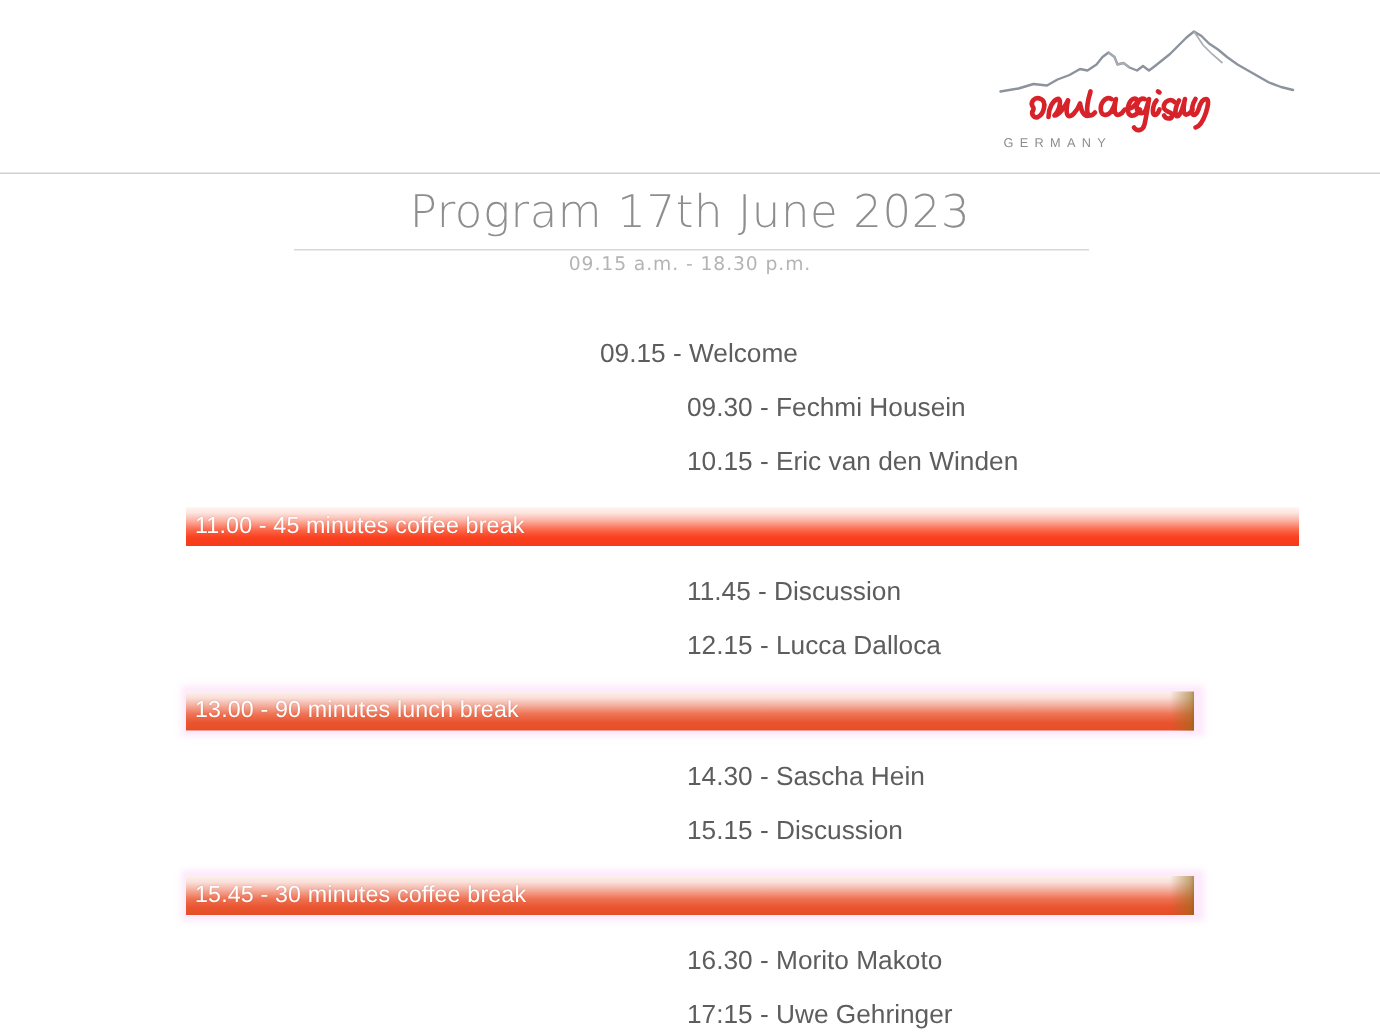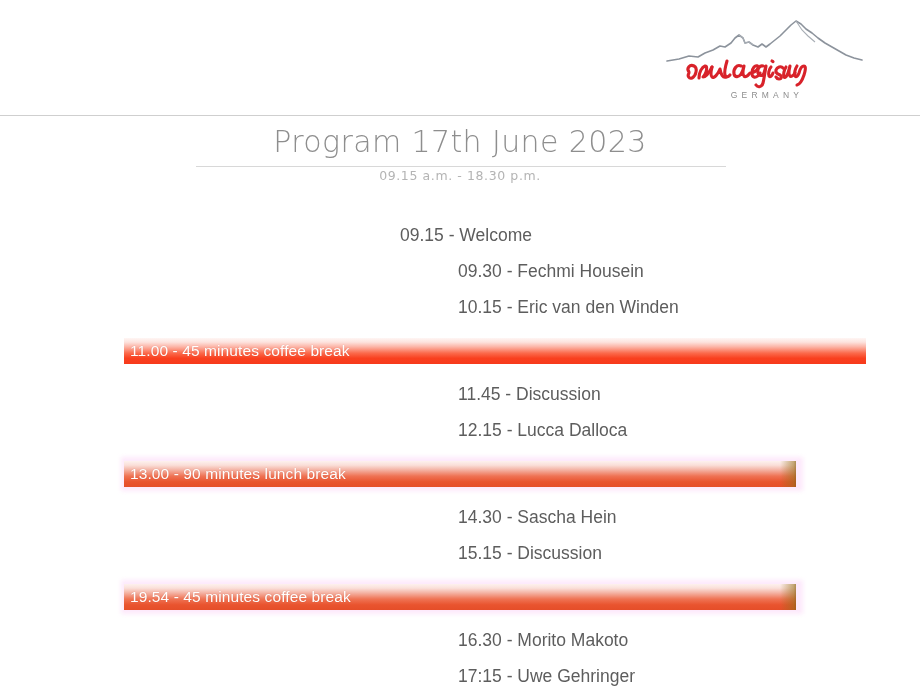--- a/index.html
+++ b/index.html
@@ -48,21 +48,20 @@
     left: 18px;
     top: 40px;
     width: 165px;
     height: 34px;
   }
   #logo-germany {
     position: absolute;
     left: 0;
     top: 74px;
     width: 200px;
-    text-align: center;
     font-size: 8.5px;
     letter-spacing: 4.2px;
     color: #8d8d8d;
     font-family: "Liberation Sans", sans-serif;
     text-indent: 4px;
   }
 
   
   #title-block {
     position: absolute;
@@ -243,19 +242,19 @@
       <div class="break-label">13.00 - 90 minutes lunch break</div>
     </div>
     <div class="spacer-lg"></div>
     <div class="row row-text lvl1">14.30 - Sascha Hein</div>
     <div class="spacer-sm"></div>
     <div class="row row-text lvl1">15.15 - Discussion</div>
     <div class="spacer-lg"></div>
     <div class="row row-break wide">
       <div class="halo"></div>
       <div class="bar"></div>
-      <div class="break-label">19.54 - 45 minutes coffee break</div>
+      <div class="break-label">15.45 - 30 minutes coffee break</div>
     </div>
     <div class="spacer-lg"></div>
     <div class="row row-text lvl1">16.30 - Morito Makoto</div>
     <div class="spacer-sm"></div>
     <div class="row row-text lvl1">17:15 - Uwe Gehringer</div>
   </div>
 
 </body></html>

